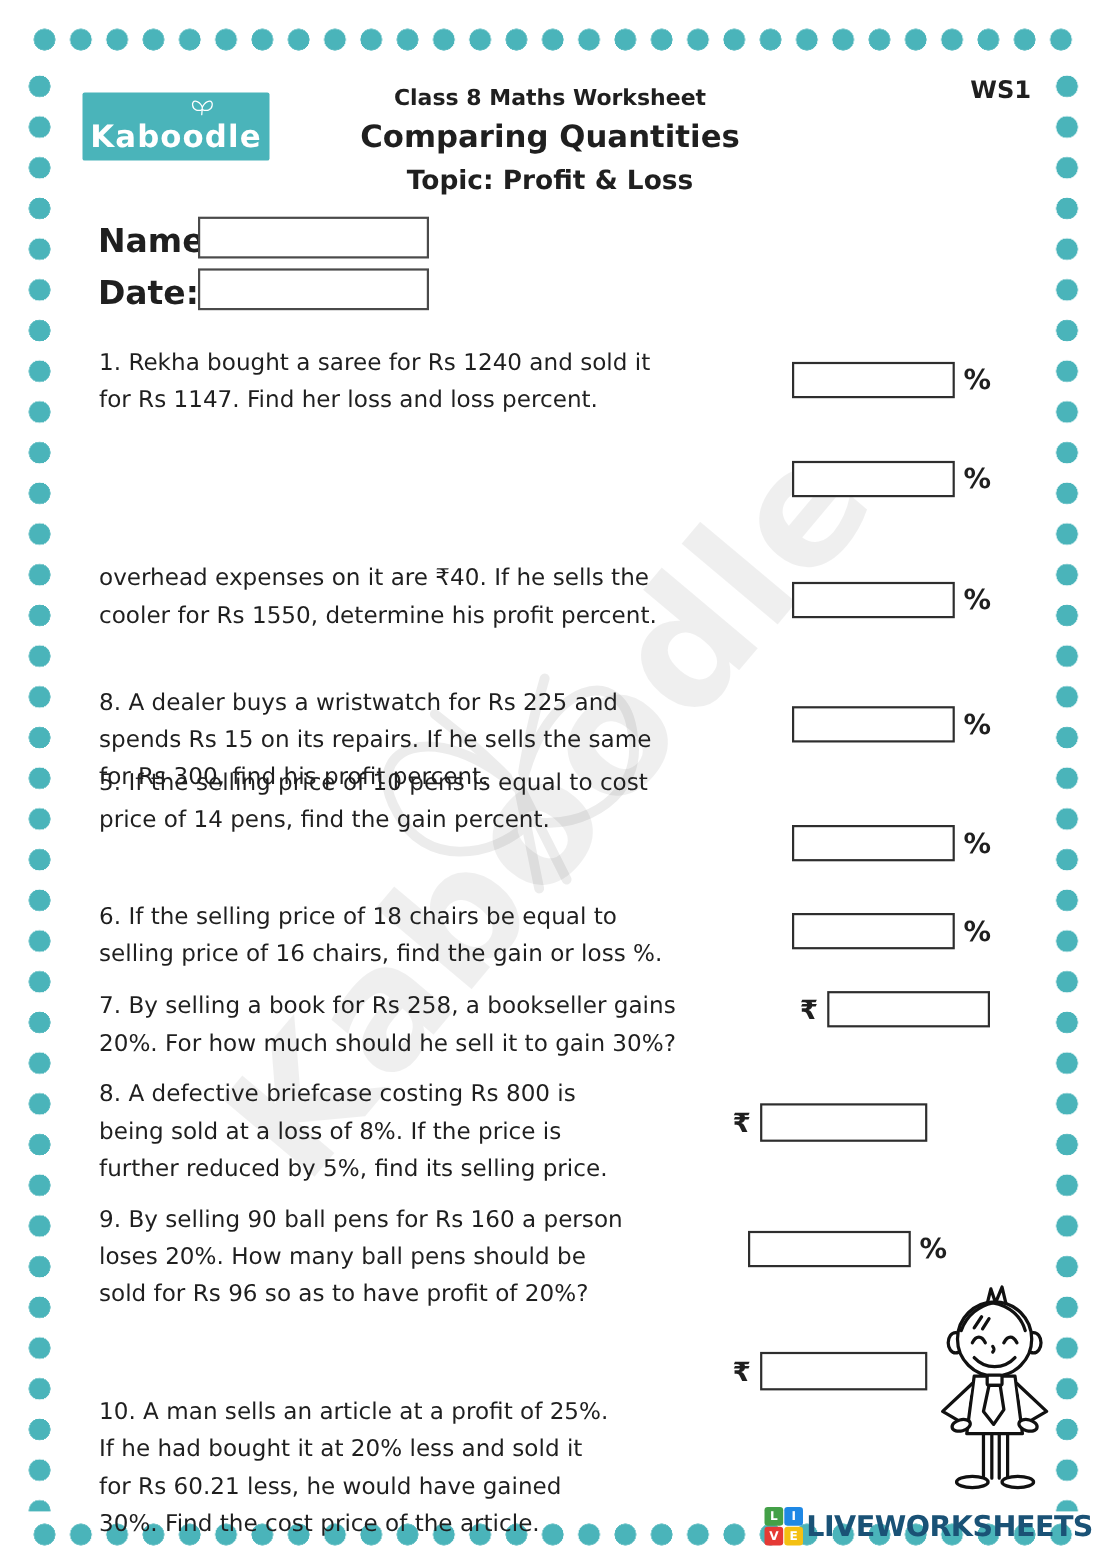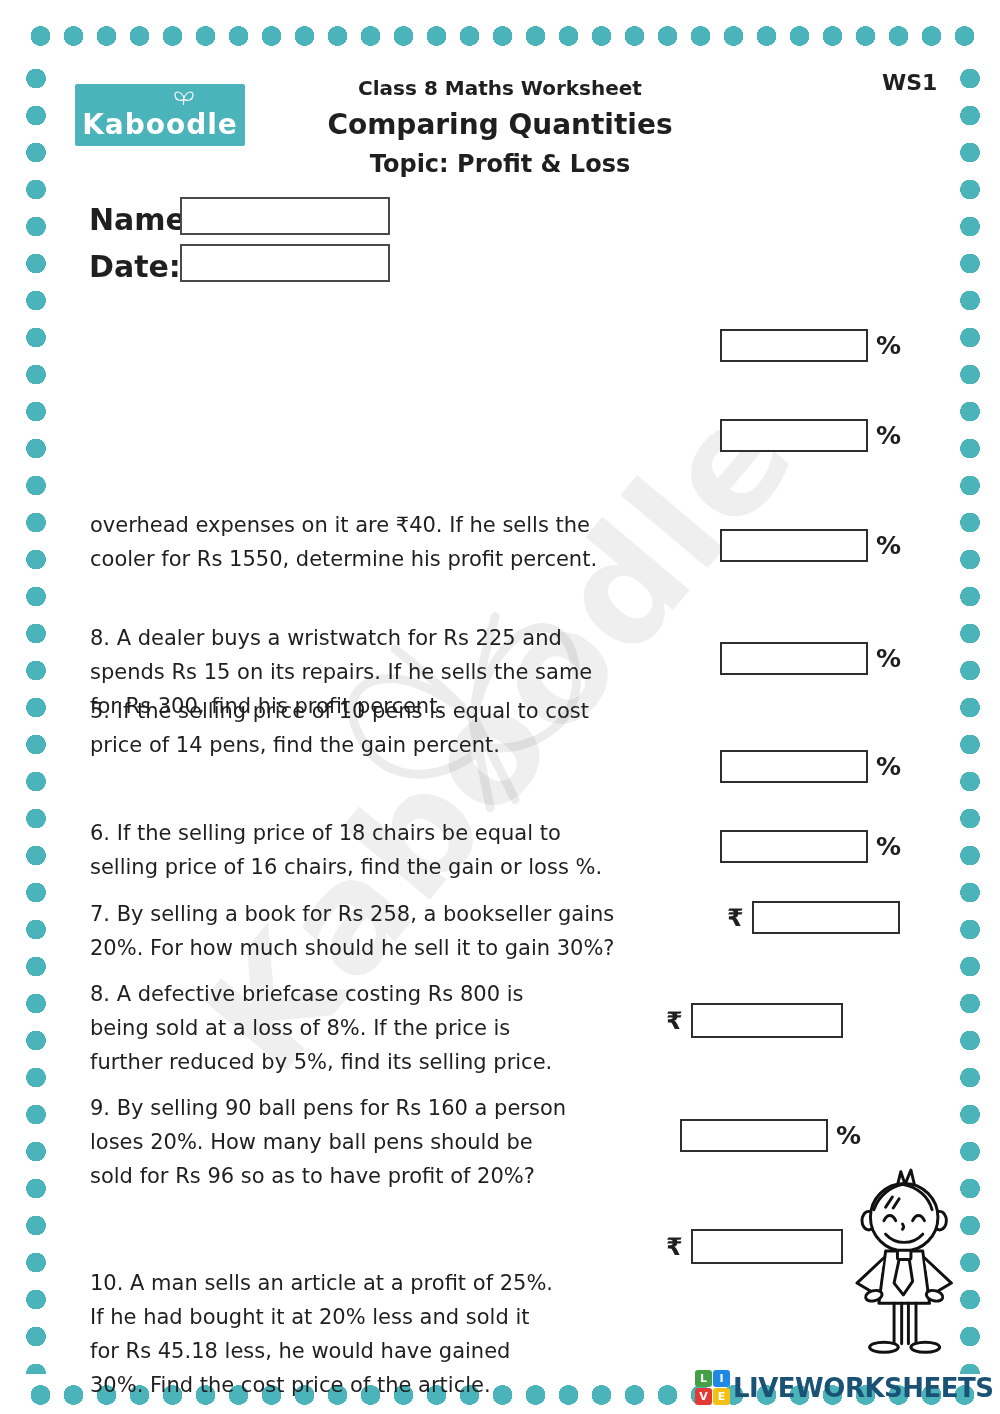--- a/index.html
+++ b/index.html
@@ -100,20 +100,24 @@
   <div class="hdr hdr1">Class 8 Maths Worksheet</div>
   <div class="hdr hdr3">Topic: Profit &amp; Loss</div>
   <div class="hdr hdr2">Comparing Quantities</div>
   <div class="ws">WS1</div>
 
   <div class="flabel" style="top:202px">Name:</div>
   <input class="fbox" style="top: 197px;" type="text">
   <div class="flabel" style="top:249px">Date:</div>
   <input class="fbox" style="top: 244px;" type="text">
 
+  <div class="q" style="top:312px">
+    <div class="ln">1. Rekha bought a saree for Rs 1240 and sold it</div>
+    <div class="ln">for Rs 1147. Find her loss and loss percent.</div>
+  </div>
   <div class="ans" style="left:720px;top:329px">
 
     <input class="abox" type="text" style="">
     <span class="pct">%</span>
   </div>
 
   <div class="ans" style="left:720px;top:419px">
 
     <input class="abox" type="text" style="">
     <span class="pct">%</span>
@@ -188,21 +192,21 @@
   </div>
   <div class="ans" style="left:680px;top:1119px">
 
     <input class="abox" type="text" style="">
     <span class="pct">%</span>
   </div>
 
   <div class="q" style="top:1266px">
     <div class="ln">10. A man sells an article at a profit of 25%.</div>
     <div class="ln">If he had bought it at 20% less and sold it</div>
-    <div class="ln">for Rs 45.18 less, he would have gained</div>
+    <div class="ln">for Rs 60.21 less, he would have gained</div>
     <div class="ln">30%. Find the cost price of the article.</div>
   </div>
   <div class="ans" style="left:666px;top:1229px">
     <span class="cur">₹</span>
     <input class="abox big" type="text" style="">
 
   </div>
 
   <svg class="boy" viewBox="0 0 160 230" fill="none" stroke="#111" stroke-width="3.5" stroke-linecap="round" stroke-linejoin="round">
     <path d="M73 28 L78 8 L83 23 L90 6 L95 27" fill="#fff"></path>

